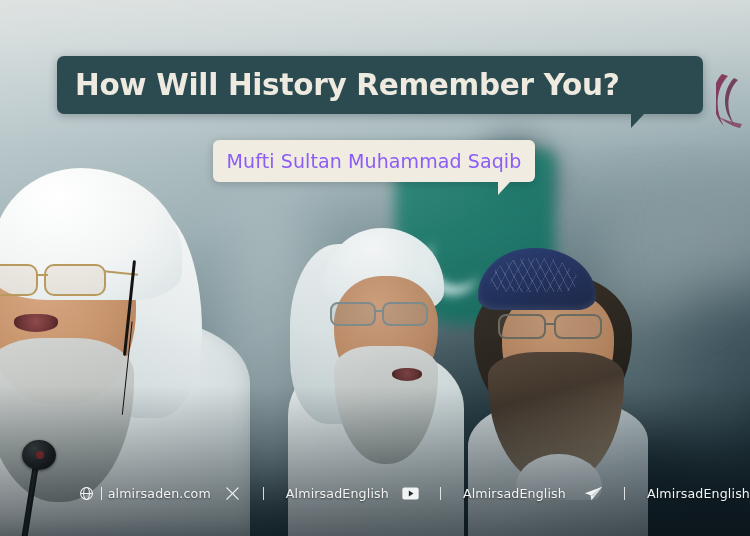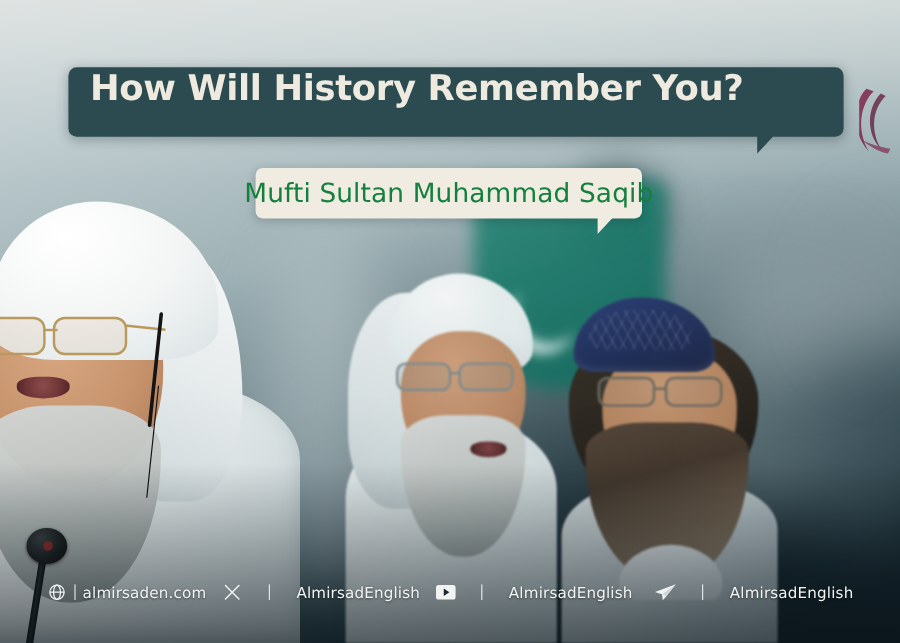--- a/index.html
+++ b/index.html
@@ -226,21 +226,21 @@
   #top-scrim{
     position:absolute; left:0; right:0; top:0; height:150px;
     background:linear-gradient(180deg, rgba(235,236,232,.55) 0%, rgba(225,230,230,.18) 60%, rgba(0,0,0,0) 100%);
   }
 
   
   #title-bar{
     position:absolute; left:57px; top:56px; width:646px; height:58px;
     background:#2b4b51;
     border-radius:7px;
-    display:flex; align-items:flex-start;
+    display:flex; align-items:center;
     padding:0 16px 0 18px;
     box-shadow:0 2px 10px rgba(12,28,34,.30);
   }
   #title-text{
     color:#eeeadf;
     font-family:"DejaVu Sans", sans-serif;
     font-weight:bold;
     font-size:29.5px;
     letter-spacing:-.3px;
     white-space:nowrap;
@@ -255,43 +255,43 @@
 
   
   #sub-bar{
     position:absolute; left:213px; top:140px; width:322px; height:42px;
     background:#f0ece2;
     border-radius:6px;
     display:flex; align-items:center; justify-content:center;
     box-shadow:0 2px 8px rgba(14,30,36,.22);
   }
   #sub-text{
-    color:#15803d;
-    font-size:22px;
+    color:#8b5cf6;
+    font-size:19px;
     letter-spacing:.1px;
     white-space:nowrap;
   }
   #sub-tail{
     position:absolute; left:498px; top:181px;
     width:0; height:0;
     border-left:13px solid #f0ece2;
     border-right:0 solid transparent;
     border-bottom:14px solid transparent;
   }
 
   
   #logo{
     position:absolute; left:716px; top:72px; width:44px; height:58px;
     opacity:.92;
   }
 
   
   #footer{
     position:absolute; left:0; right:0; bottom:34px;
-    display:flex; align-items:center; justify-content:center;
+    display:flex; align-items:center; justify-content:flex-end;
     gap:0px;
   }
   .social{
     display:flex; align-items:center;
     color:#f2f4f4;
     font-size:12.6px;
     white-space:nowrap;
   }
   .social + .social{ margin-left:13px;gap:16px; }
   .sicon{

